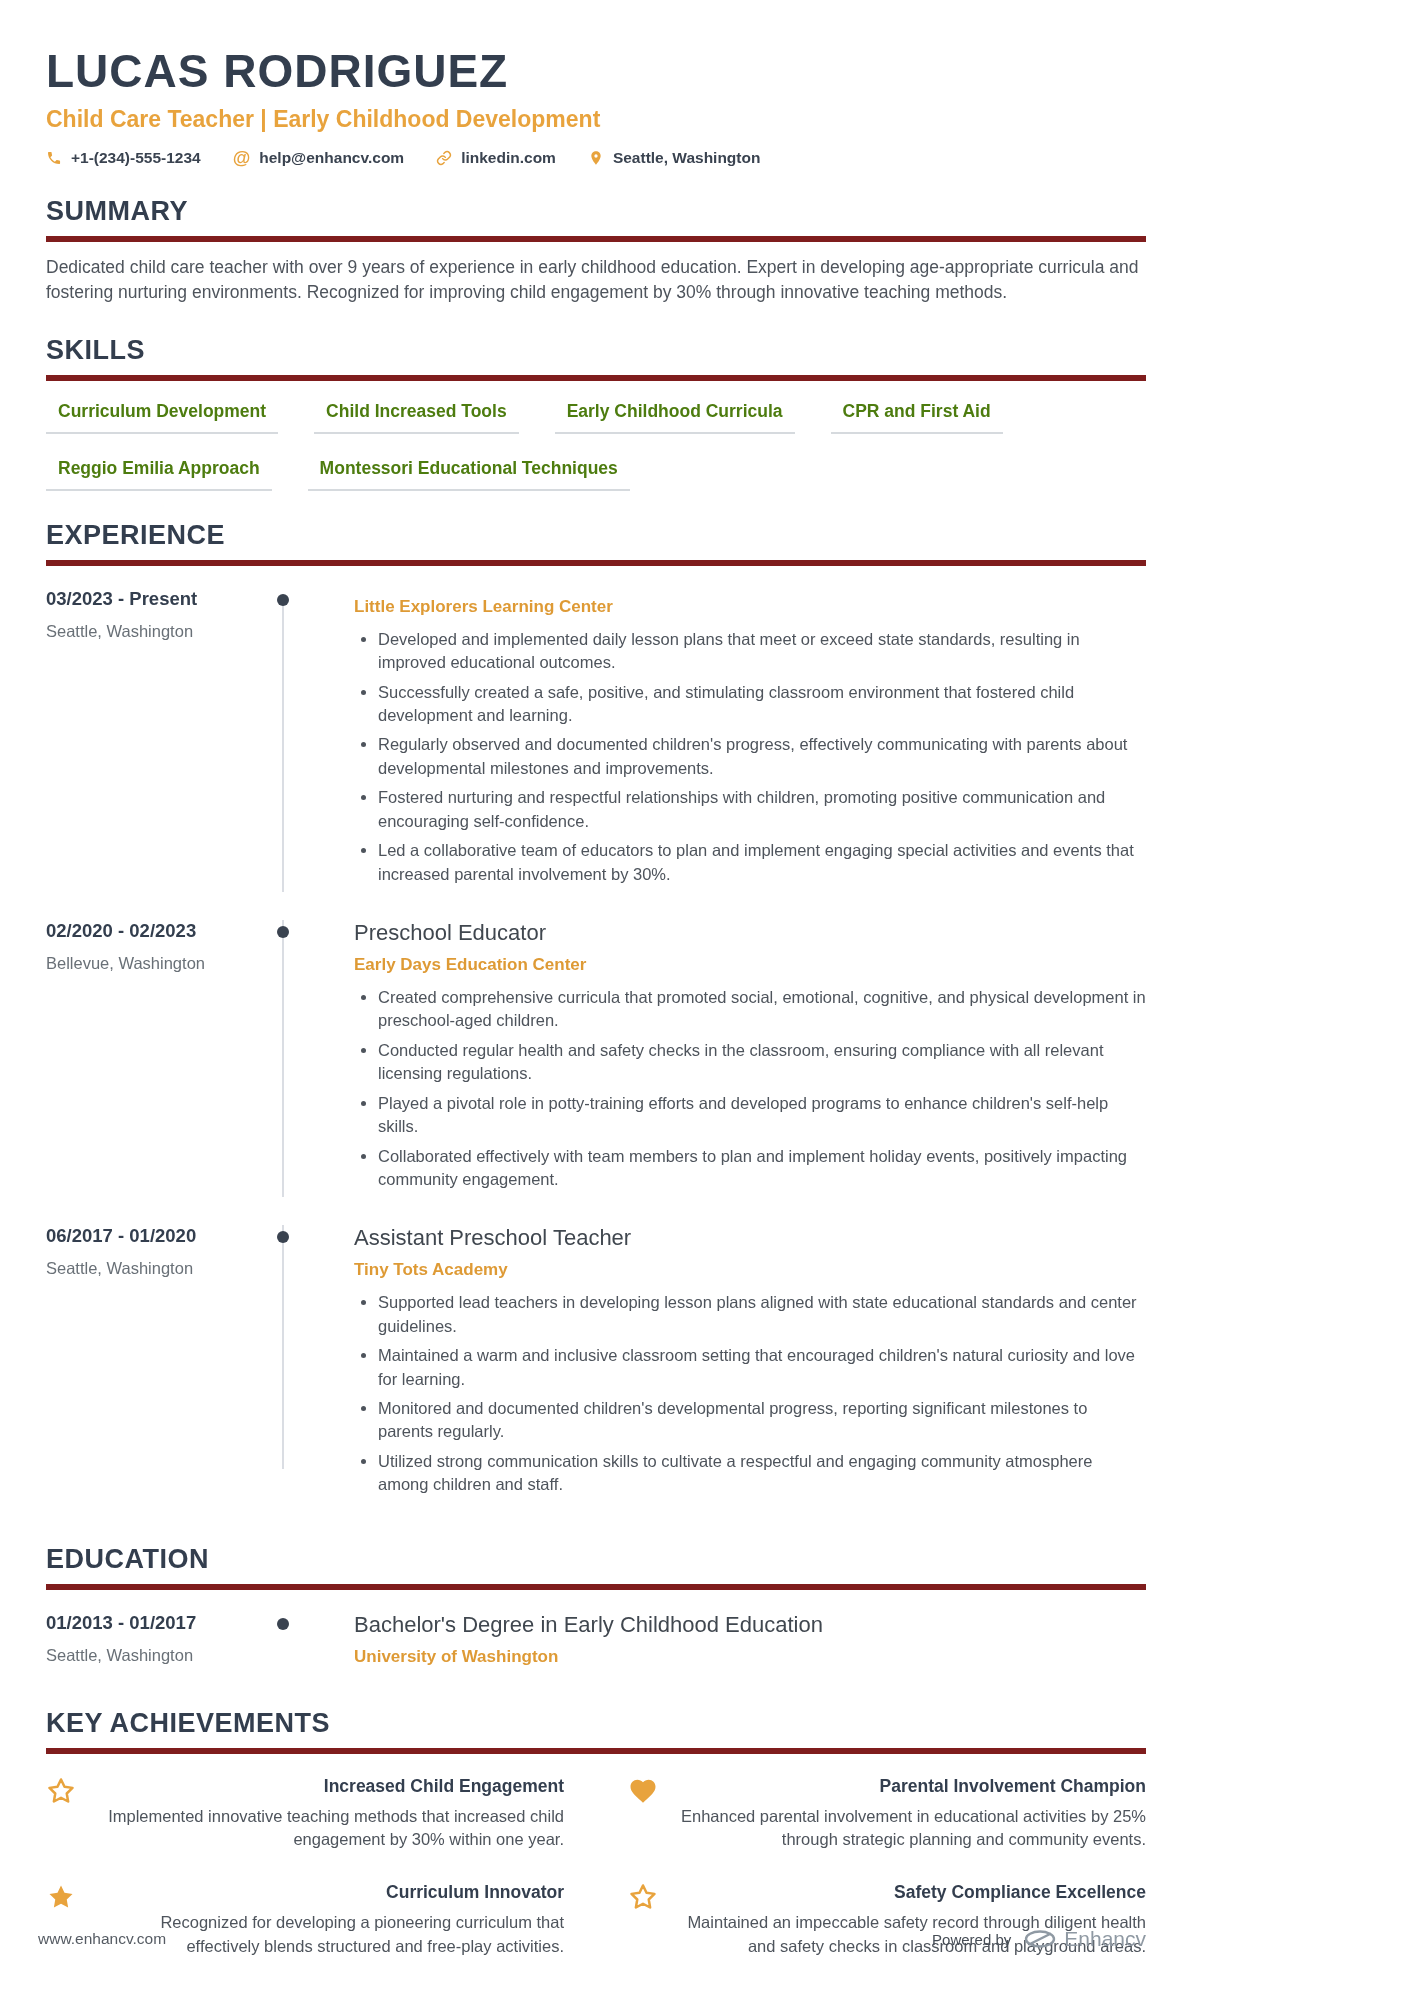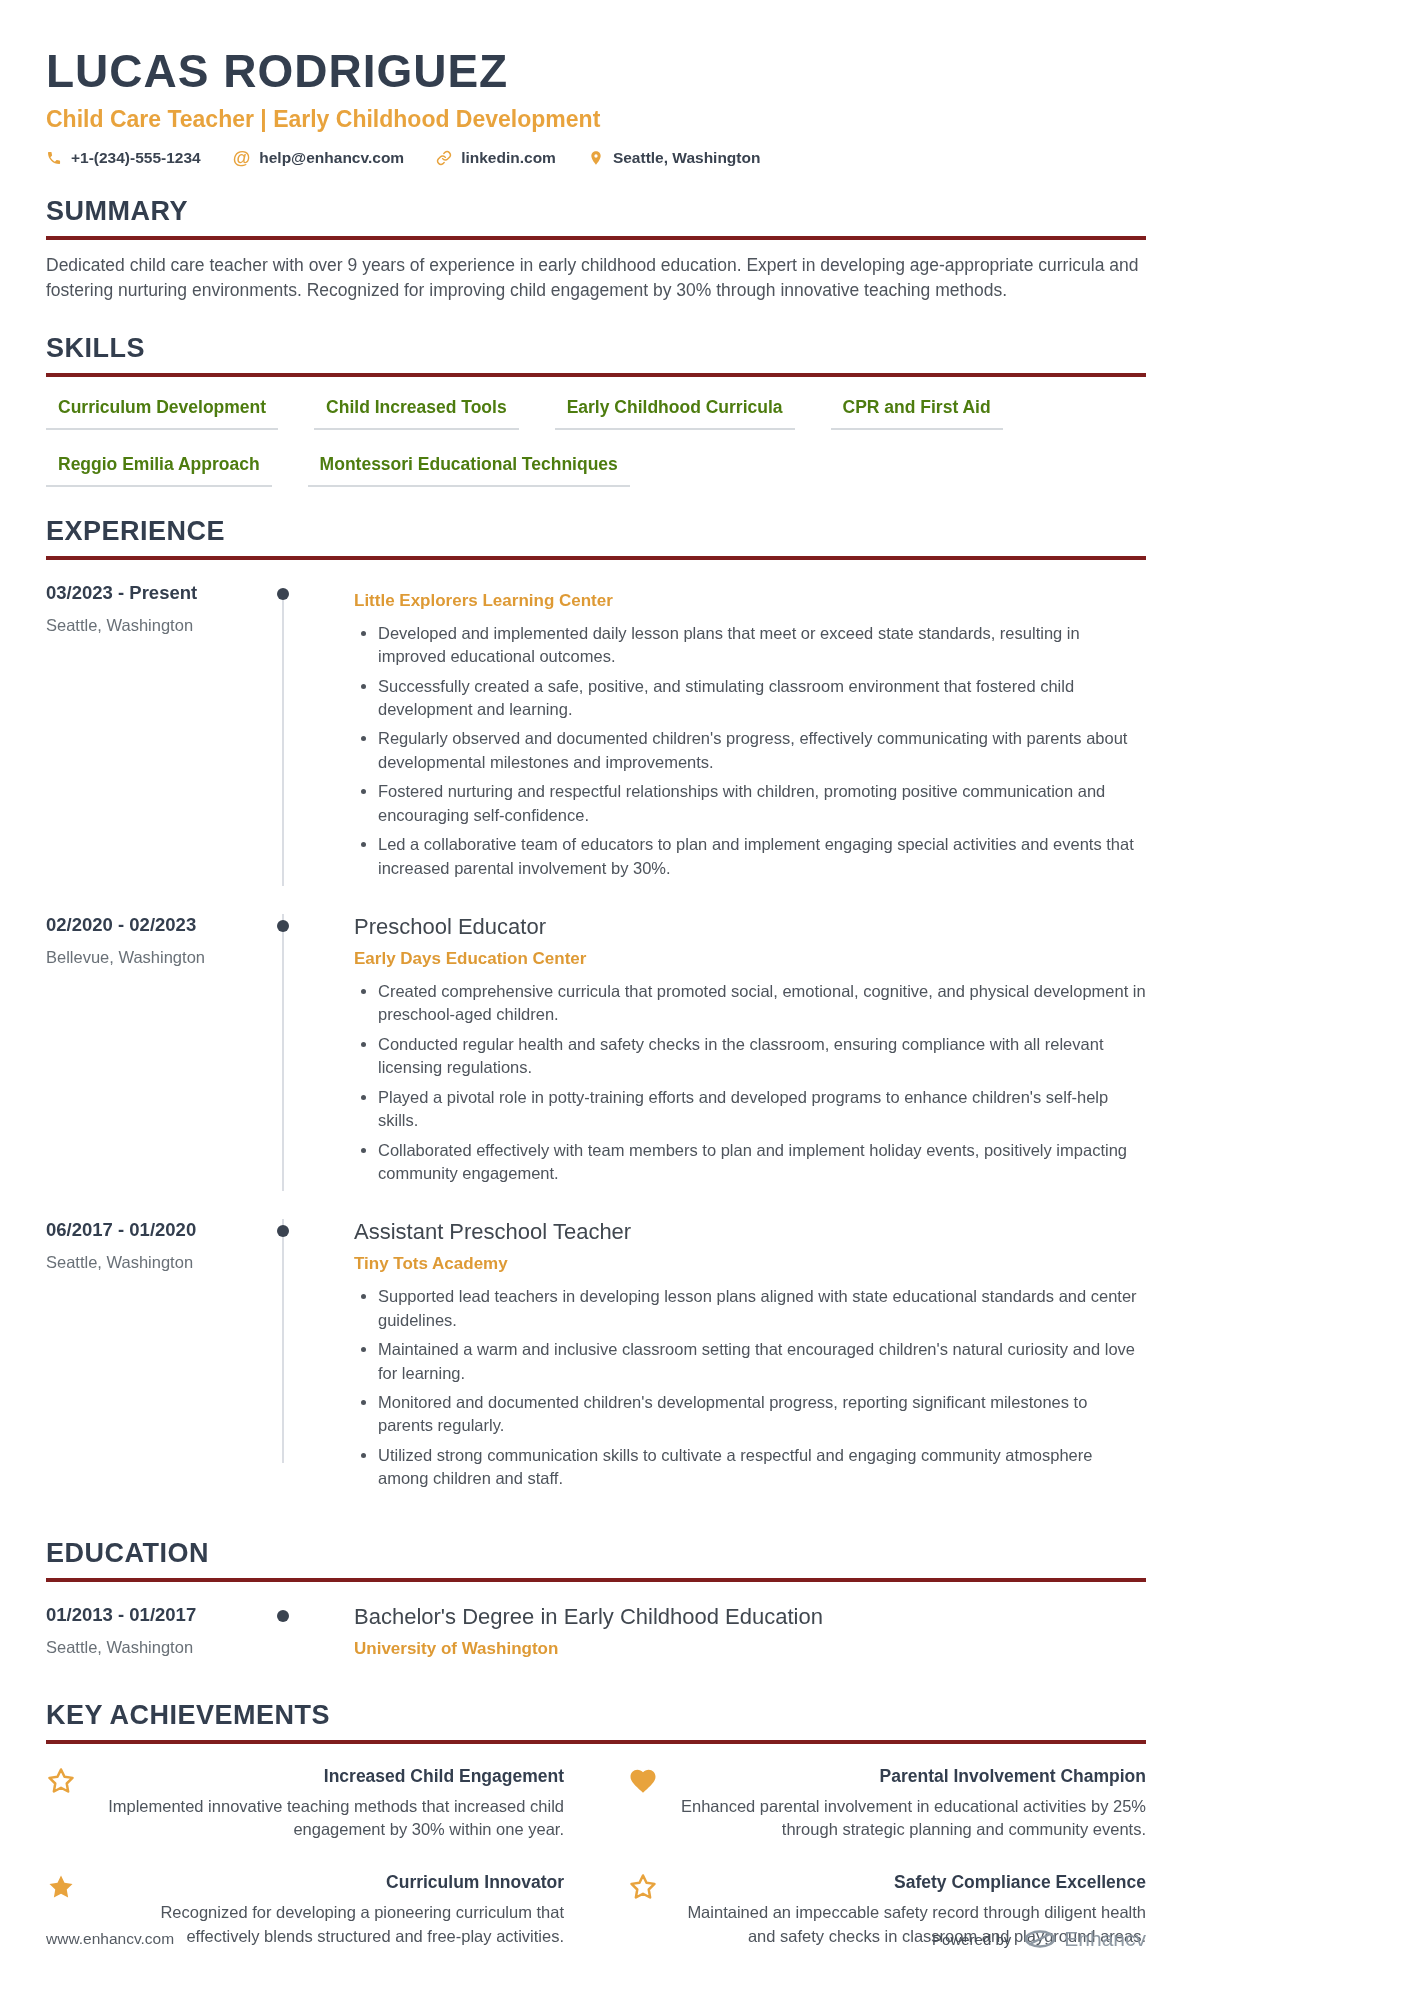--- a/index.html
+++ b/index.html
@@ -11,21 +11,21 @@
   
   .name { font-size:46px; font-weight:700; color:#333e4e; letter-spacing:1px; margin:0; }
   .headline { font-size:23px; font-weight:700; color:#e8a33d; margin-top:8px; }
   .contact-row { display:flex; align-items:center; gap:32px; margin-top:16px; flex-wrap:wrap; }
   .contact-item { display:flex; align-items:center; gap:9px; font-size:15.5px; font-weight:700; color:#3a4350; cursor:pointer; }
   .contact-icon { color:#e8a33d; display:inline-flex; align-items:center; }
   .contact-icon svg { width:16px; height:16px; display:block; }
   .at-glyph { font-size:18px; font-weight:700; color:#e8a33d; line-height:1; }
   
   .section { margin-top:29px; }
-  .section-title { font-size:27px; font-weight:700; color:#333e4e; letter-spacing:0.5px; margin:0; padding-bottom:9px; border-bottom:4px solid #7f1d1d; }
+  .section-title { font-size:27px; font-weight:700; color:#333e4e; letter-spacing:0.5px; margin:0; padding-bottom:9px; border-bottom:6px solid #7f1d1d; }
   .summary-text { font-size:17.5px; line-height:1.45; color:#4e545c; margin-top:13px; }
   
   .skills-list { display:flex; flex-wrap:wrap; gap:24px 36px; margin-top:20px; }
   .skill { font-size:17.5px; font-weight:700; color:#4d7c0f; padding:0 12px 10px 12px; border-bottom:2px solid #d6dade; }
   
   .entries { margin-top:6px; }
   .entry { display:flex; padding:16px 0 12px 0;gap:44px; }
   .entry-left { width:180px; flex-shrink:0; }
   .entry-dates { font-size:18.5px; font-weight:700; color:#333e4e; }
   .entry-loc { font-size:16.5px; color:#697077; margin-top:12px; }
@@ -41,21 +41,21 @@
   .bullets { margin:11px 0 0 0; padding-left:24px; }
   .bullets li { font-size:16.5px; line-height:1.42; color:#4e545c; margin-bottom:6px; }
   
   .ach-grid { display:grid; grid-template-columns:1fr 1fr; column-gap:64px; row-gap:30px; margin-top:22px;text-align:right; }
   .ach-item { display:flex; gap:17px; align-items:flex-start; }
   .ach-icon { flex-shrink:0; color:#e8a33d; width:30px; height:30px; }
   .ach-icon svg { width:30px; height:30px; display:block; }
   .ach-title { font-size:17.5px; font-weight:700; color:#333e4e; }
   .ach-text { font-size:16.5px; line-height:1.43; color:#4e545c; margin-top:8px; }
   
-  .footer { position:absolute; left:46px; right:46px; bottom:44px; display:flex; justify-content:space-between; align-items:center; }
+  .footer { position:absolute; left:38px; right:46px; bottom:44px; display:flex; justify-content:space-between; align-items:center; }
   .footer-site { font-size:15.5px; color:#555b63; cursor:pointer; }
   .powered { display:flex; align-items:center; gap:12px; cursor:pointer; }
   .powered-label { font-size:15px; color:#454c55; }
   .brand { display:flex; align-items:center; gap:7px; color:#8f99a3; }
   .brand-mark svg { width:34px; height:20px; display:block; }
   .brand-name { font-size:21px; color:#8f99a3; }
 </style>
 </head>
 <body>
 

